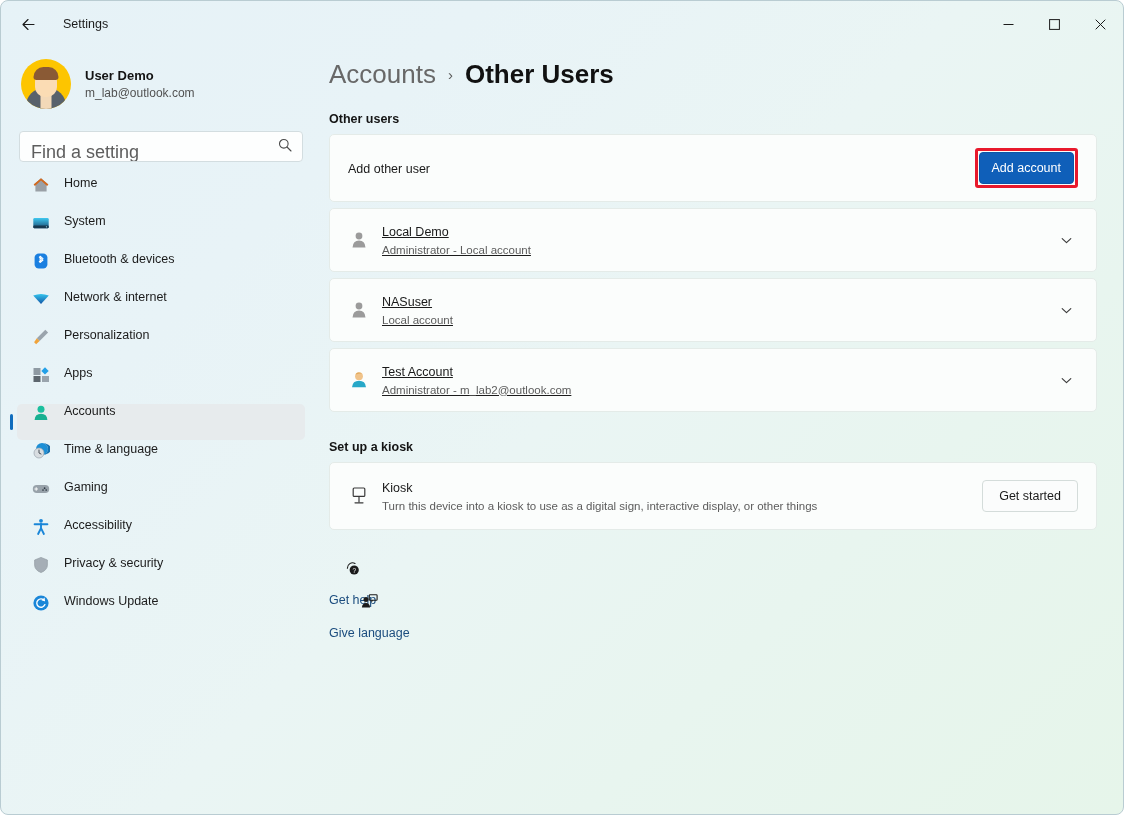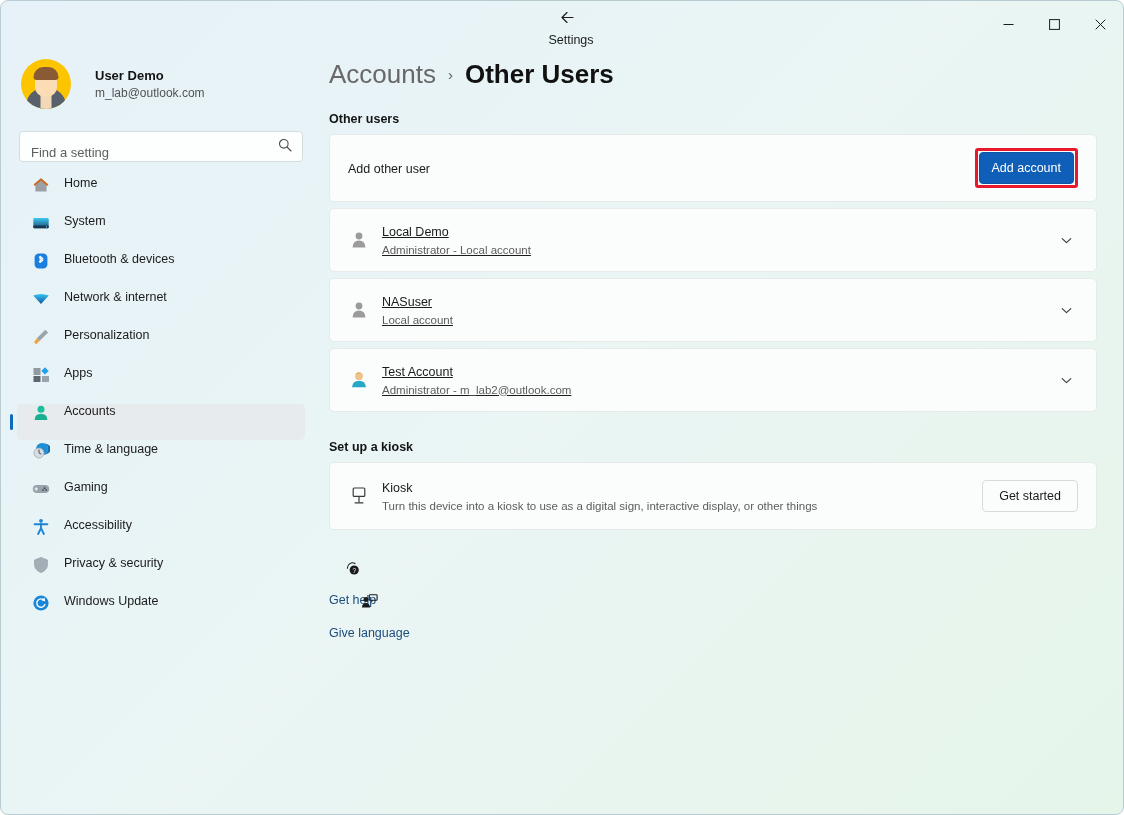--- a/index.html
+++ b/index.html
@@ -28,21 +28,20 @@
     color: #1b1b1b;
   }
 
   
   #titlebar {
     height: 46px;
     display: flex;
     align-items: center;
     position: relative;
     background: transparent;
-    flex-direction: column;
   }
   .back-btn {
     width: 34px; height: 34px;
     margin-left: 10px;
     display: flex; align-items: center; justify-content: center;
     border-radius: 5px;
     cursor: pointer;
   }
   .title-text {
     font-size: 12.5px;
@@ -66,21 +65,21 @@
 
   
   #sidebar {
     width: 320px;
     flex: 0 0 320px;
     padding: 0 14px 0 14px;
   }
   .profile {
     display: flex;
     align-items: center;
-    gap: 24px;
+    gap: 14px;
     padding: 12px 0 14px 6px;
   }
   .avatar {
     width: 50px; height: 50px;
     border-radius: 50%;
     background: #fdc500;
     position: relative;
     overflow: hidden;
     flex: 0 0 50px;
   }
@@ -137,21 +136,21 @@
     border: 1px solid #d3dde0;
     border-radius: 4px;
     display: flex;
     align-items: center;
   }
   .searchbox input {
     border: none;
     outline: none;
     background: transparent;
     font-family: "Liberation Sans", sans-serif;
-    font-size: 13px;
+    font-size: 18px;
     color: #1b1b1b;
     padding: 12px 30px 0 11px;
     width: 100%;
     height: 100%;
   }
   .searchbox input::placeholder { color: #5d5d5d; }
   .search-icon {
     position: absolute;
     right: 10px; top: 50%;
     transform: translateY(-50%);

